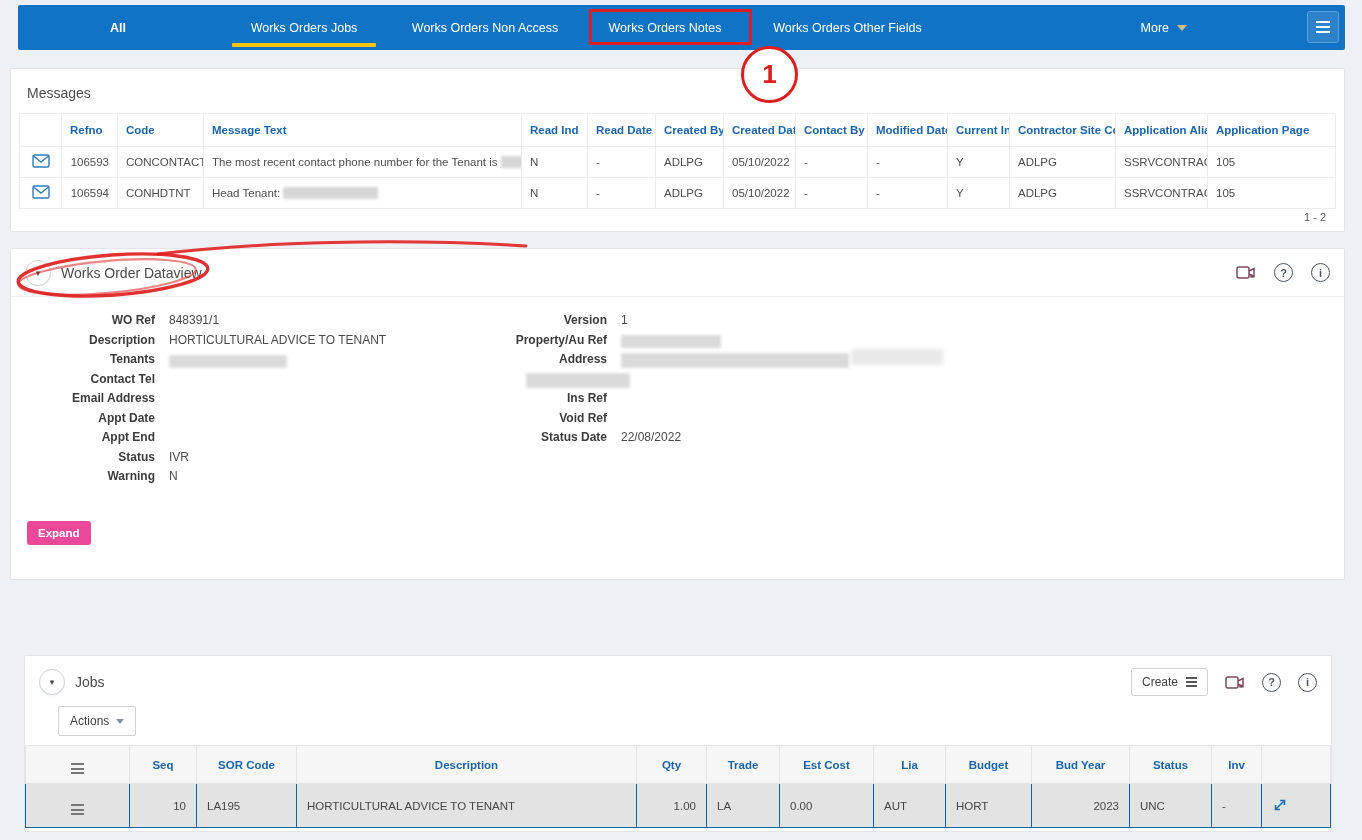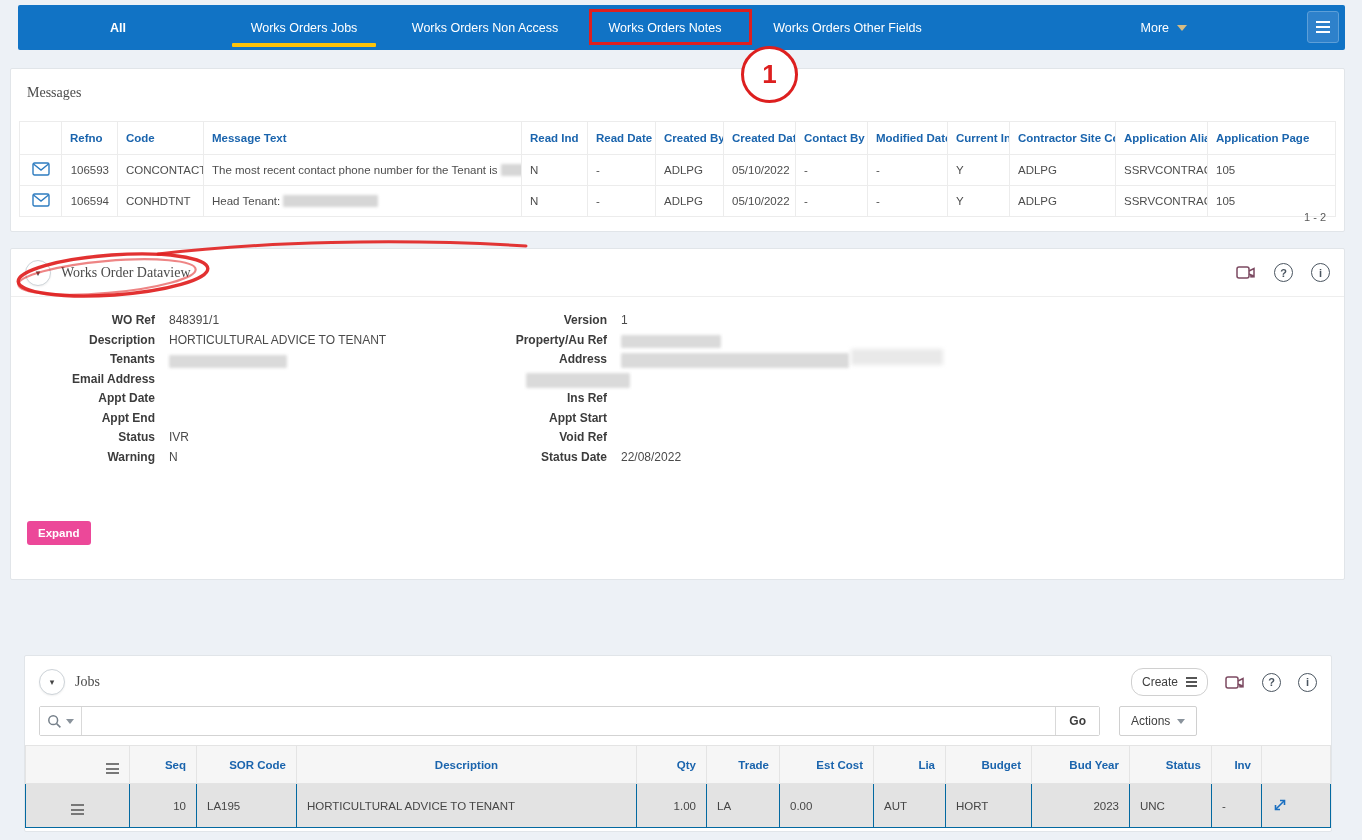--- a/index.html
+++ b/index.html
@@ -47,25 +47,25 @@
     color:#dd1f1f; font-size:26px; font-weight:bold; z-index:60; pointer-events:none;
   }
   .ann-ellipse { position:absolute; left:8px; top:238px; z-index:40; pointer-events:none; }
 
   
   .panel { position:absolute; background:#fff; border:1px solid #e1e5e9; border-radius:2px; }
   .panel-messages { left:10px; top:68px;  width:1335px; height:164px; }
   .panel-dataview { left:10px; top:248px; width:1335px; height:332px; }
   .panel-jobs     { left:24px; top:655px; width:1308px; height:177px; overflow:hidden; }
 
-  .section-title { font-size:14px; color:#4b4b4b;font-family:Liberation Serif, serif; }
+  .section-title { font-size:14px; color:#4b4b4b; }
 
   
   .msg-title { padding:16px 0 0 16px; }
-  .msg-table-wrap { margin:20px 8px 0 8px; }
+  .msg-table-wrap { margin:12px 8px 0 8px; }
   table.grid { border-collapse:collapse; table-layout:fixed; width:100%; }
   table.grid th {
     color:#1a64ad; font-weight:bold; font-size:11.5px; text-align:left;
     padding:10px 8px; border:1px solid #ececec; background:#fff; overflow:hidden; white-space:nowrap;
   }
   table.grid td {
     font-size:11.5px; color:#4d4d4d; padding:7px 8px; border:1px solid #ececec;
     overflow:hidden; white-space:nowrap; height:30px;
   }
   .c-icon { width:42px; text-align:center; }
@@ -106,42 +106,42 @@
   .expand-btn {
     position:absolute; left:16px; top:272px; background:#ec4899; color:#fff;
     font-size:11.5px; font-weight:bold; padding:6px 11px; border:none; border-radius:3px; cursor:pointer;
   }
 
   
   .jobs-header { display:flex; align-items:center; padding:12px 14px 8px 14px; }
   .jobs-title { margin-left:10px; }
   .jobs-hdr-right { margin-left:auto; display:flex; align-items:center; gap:17px; }
   .create-btn {
-    display:flex; align-items:center; gap:8px; border:1px solid #d0d0d0; border-radius:12px;
+    display:flex; align-items:center; gap:8px; border:1px solid #d0d0d0; border-radius:3px;
     background:#fff; padding:6px 10px; font-size:12px; color:#404040; cursor:pointer;
     font-family:"Liberation Sans", sans-serif;
   }
   .mini-hamb { display:flex; flex-direction:column; gap:2px; }
   .mini-hamb i { width:11px; height:2px; background:#555; display:block; }
 
   .jobs-toolbar { display:flex; align-items:center; margin:2px 14px 0 14px; }
   .searchbox { flex:none; width:1061px; height:30px; border:1px solid #d3d3d3; border-radius:2px; display:flex; align-items:stretch; background:#fff; }
   .search-seg { width:42px; border-right:1px solid #d9d9d9; display:flex; align-items:center; justify-content:center; gap:4px; cursor:pointer; background:#fff; }
   .search-caret { width:0; height:0; border-left:4px solid transparent; border-right:4px solid transparent; border-top:5px solid #8a939c; }
   .search-input { flex:1; border:none; outline:none; font-size:12px; padding:0 10px; color:#444; font-family:"Liberation Sans", sans-serif; }
   .go-btn { border:none; border-left:1px solid #d9d9d9; background:#fff; font-size:12px; font-weight:bold; color:#3d3d3d; padding:0 13px; cursor:pointer; font-family:"Liberation Sans", sans-serif; }
   .actions-btn {
     margin-left:19px; display:flex; align-items:center; gap:7px; border:1px solid #d0d0d0; border-radius:2px;
     background:#fff; padding:7px 11px; font-size:12px; color:#404040; cursor:pointer; font-family:"Liberation Sans", sans-serif;text-align:center;
   }
 
   table.jobs-grid { border-collapse:collapse; table-layout:fixed; width:100%; margin-top:9px; }
   table.jobs-grid th {
     background:#f6f6f6; color:#1a64ad; font-weight:bold; font-size:11.5px;
-    padding:9px 10px; border:1px solid #e4e4e4; text-align:right; white-space:nowrap; overflow:hidden;
+    padding:9px 10px; border:1px solid #e4e4e4; text-align:center; white-space:nowrap; overflow:hidden;
   }
   table.jobs-grid td {
     background:#e3e3e3; font-size:11.5px; color:#464646; padding:12px 10px;
     border:1px solid #0369a1; white-space:nowrap; overflow:hidden;
   }
   .jc-handle { width:104px; text-align:center; } .jc-seq { width:67px; } .jc-sor { width:100px; }
   .jc-desc { width:340px; } .jc-qty { width:70px; } .jc-trade { width:73px; } .jc-est { width:94px; }
   .jc-lia { width:72px; } .jc-budget { width:86px; } .jc-budyear { width:98px; } .jc-status { width:82px; }
   .jc-inv { width:50px; }
   .row-handle { display:inline-flex; flex-direction:column; gap:2.5px; cursor:pointer; }
@@ -287,20 +287,24 @@
       </div>
     <div class="f-row">
         <div class="f-label">Description</div>
         <div class="f-value">HORTICULTURAL ADVICE TO TENANT</div>
       </div>
     <div class="f-row">
         <div class="f-label">Tenants</div>
         <div class="f-value"><span class="blur-block blur-tenants"></span></div>
       </div>
     <div class="f-row">
+        <div class="f-label">Contact Tel</div>
+        <div class="f-value"></div>
+      </div>
+    <div class="f-row">
         <div class="f-label">Email Address</div>
         <div class="f-value"></div>
       </div>
     <div class="f-row">
         <div class="f-label">Appt Date</div>
         <div class="f-value"></div>
       </div>
     <div class="f-row">
         <div class="f-label">Appt End</div>
         <div class="f-value"></div>
@@ -327,24 +331,20 @@
     <div class="f-row">
         <div class="f-label">Address</div>
         <div class="f-value"><span class="blur-block blur-addr1"></span></div>
       </div>
     <div class="f-row">
         <div class="f-label"></div>
         <div class="f-value"><span class="blur-block blur-addr2"></span></div>
       </div>
     <div class="f-row">
         <div class="f-label">Ins Ref</div>
-        <div class="f-value"></div>
-      </div>
-    <div class="f-row">
-        <div class="f-label">Appt Start</div>
         <div class="f-value"></div>
       </div>
     <div class="f-row">
         <div class="f-label">Void Ref</div>
         <div class="f-value"></div>
       </div>
     <div class="f-row">
         <div class="f-label">Status Date</div>
         <div class="f-value">22/08/2022</div>
       </div>
@@ -378,31 +378,20 @@
       <div class="ring-icon">
           <span>?</span>
         </div>
       <div class="ring-icon">
           <span>i</span>
         </div>
     </div>
   </div>
 
   <div class="jobs-toolbar">
-    <div class="searchbox">
-      <div class="search-seg">
-        <svg width="15" height="15" viewBox="0 0 15 15">
-          <circle cx="6.2" cy="6.2" r="4.4" stroke="#76808a" fill="none" stroke-width="1.5"></circle>
-          <line x1="9.6" y1="9.6" x2="13.4" y2="13.4" stroke="#76808a" stroke-width="1.5"></line>
-        </svg>
-        <span class="search-caret"></span>
-      </div>
-      <input class="search-input" type="text" value="" style="">
-      <button class="go-btn">Go</button>
-    </div>
     <button class="actions-btn">
       <span>Actions</span>
       <span class="search-caret"></span>
     </button>
   </div>
 
   <table class="jobs-grid">
     <thead>
       <tr>
         <th class="jc-handle"><span class="row-handle">

